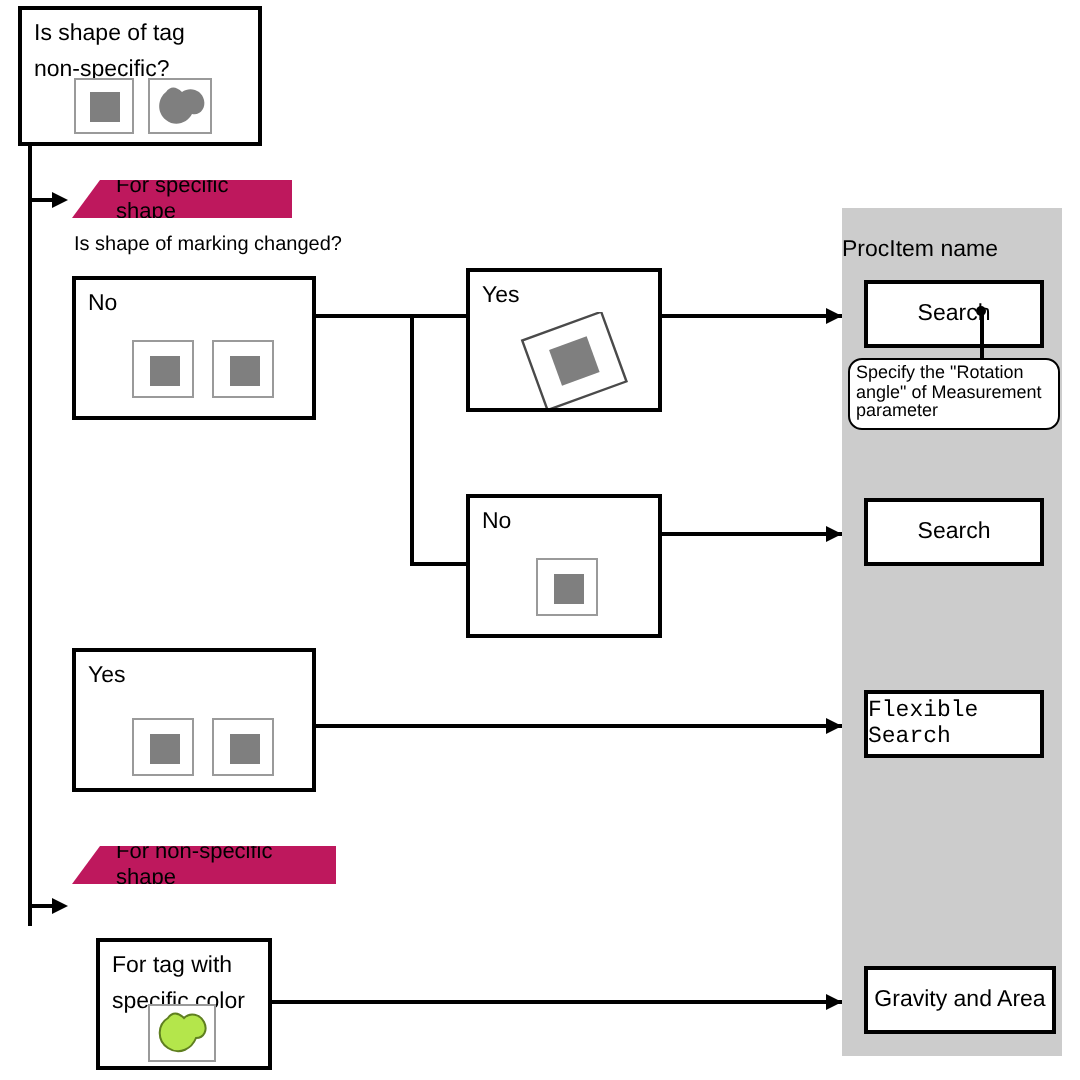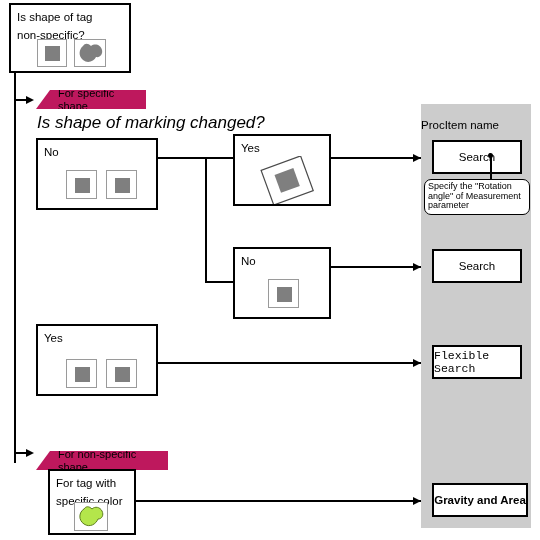--- a/index.html
+++ b/index.html
@@ -30,24 +30,23 @@
   .qbox-label {
     position: absolute;
     top: 3px;
     left: 6px;
     font-size: 11.5px;
     line-height: 18px;
     white-space: pre-line;
   }
   .caption {
     position: absolute;
-    font-size: 17px;
+    font-size: 10px;
     line-height: 13px;
     white-space: nowrap;
-    font-style: italic;
   }
 
   
   .thumb {
     position: absolute;
     background: #ffffff;
     border: 1px solid #9a9a9a;
     box-sizing: border-box;
   }
   .sq {
@@ -190,21 +189,21 @@
     <div class="thumb" style="left:28px; top:33px; width:31px; height:29px;">
       <div class="sq" style="left:8px; top:7px; width:15px; height:15px;"></div>
     </div>
     <div class="thumb" style="left:68px; top:33px; width:31px; height:29px;">
       <div class="sq" style="left:8px; top:7px; width:15px; height:15px;"></div>
     </div>
   </div>
 
   <div class="hline" style="left:14px; top:452px; width:14px;"></div>
   <div class="arrow" style="left:26px; top:448.5px;"></div>
-  <div class="banner" style="left:36px; top:423px; width:132px; height:19px;margin-top:28px;">
+  <div class="banner" style="left:36px; top:423px; width:132px; height:19px;">
     <span>For non-specific shape</span>
   </div>
 
   <div class="qbox" style="left:48px; top:469px; width:88px; height:66px;">
     <div class="qbox-label">For tag with
 specific color</div>
     <div class="thumb" style="left:24px; top:31px; width:34px; height:29px;">
       <svg width="32" height="27" viewBox="0 0 32 27" style="position:absolute;left:0;top:0;">
         <path d="M9 6 C4 9, 3 17, 9 21 C15 25, 21 21, 23 16 C27 16, 29 12, 27 8 C25 4, 20 3, 17 6 C14 3, 11 3, 9 6 Z" fill="#b4e64b" stroke="#5f7f20" stroke-width="1"></path>
       </svg>
@@ -217,21 +216,21 @@
 
   <div class="proc-box" style="left:432px; top:140px; width:90px; height:34px;">
     <span>Search</span>
   </div>
   <div class="proc-box" style="left:432px; top:249px; width:90px; height:34px;">
     <span>Search</span>
   </div>
   <div class="proc-box" style="left:432px; top:345px; width:90px; height:34px;font-family:Liberation Mono, monospace;">
     <span>Flexible Search</span>
   </div>
-  <div class="proc-box" style="left:432px; top:483px; width:96px; height:34px;font-weight:bold;">
+  <div class="proc-box" style="left:432px; top:483px; width:96px; height:34px;">
     <span>Gravity and Area</span>
   </div>
 
   <div class="callout-dot" style="left:488px; top:153px;"></div>
   <div class="callout-stem" style="left:489.5px; top:156px; height:24px;"></div>
   <div class="callout" style="left:424px; top:179px; width:106px; height:36px;">Specify the "Rotation
 angle" of Measurement
 parameter</div>
 
   <div class="hline" style="left:158px; top:157px; width:75px;"></div>

